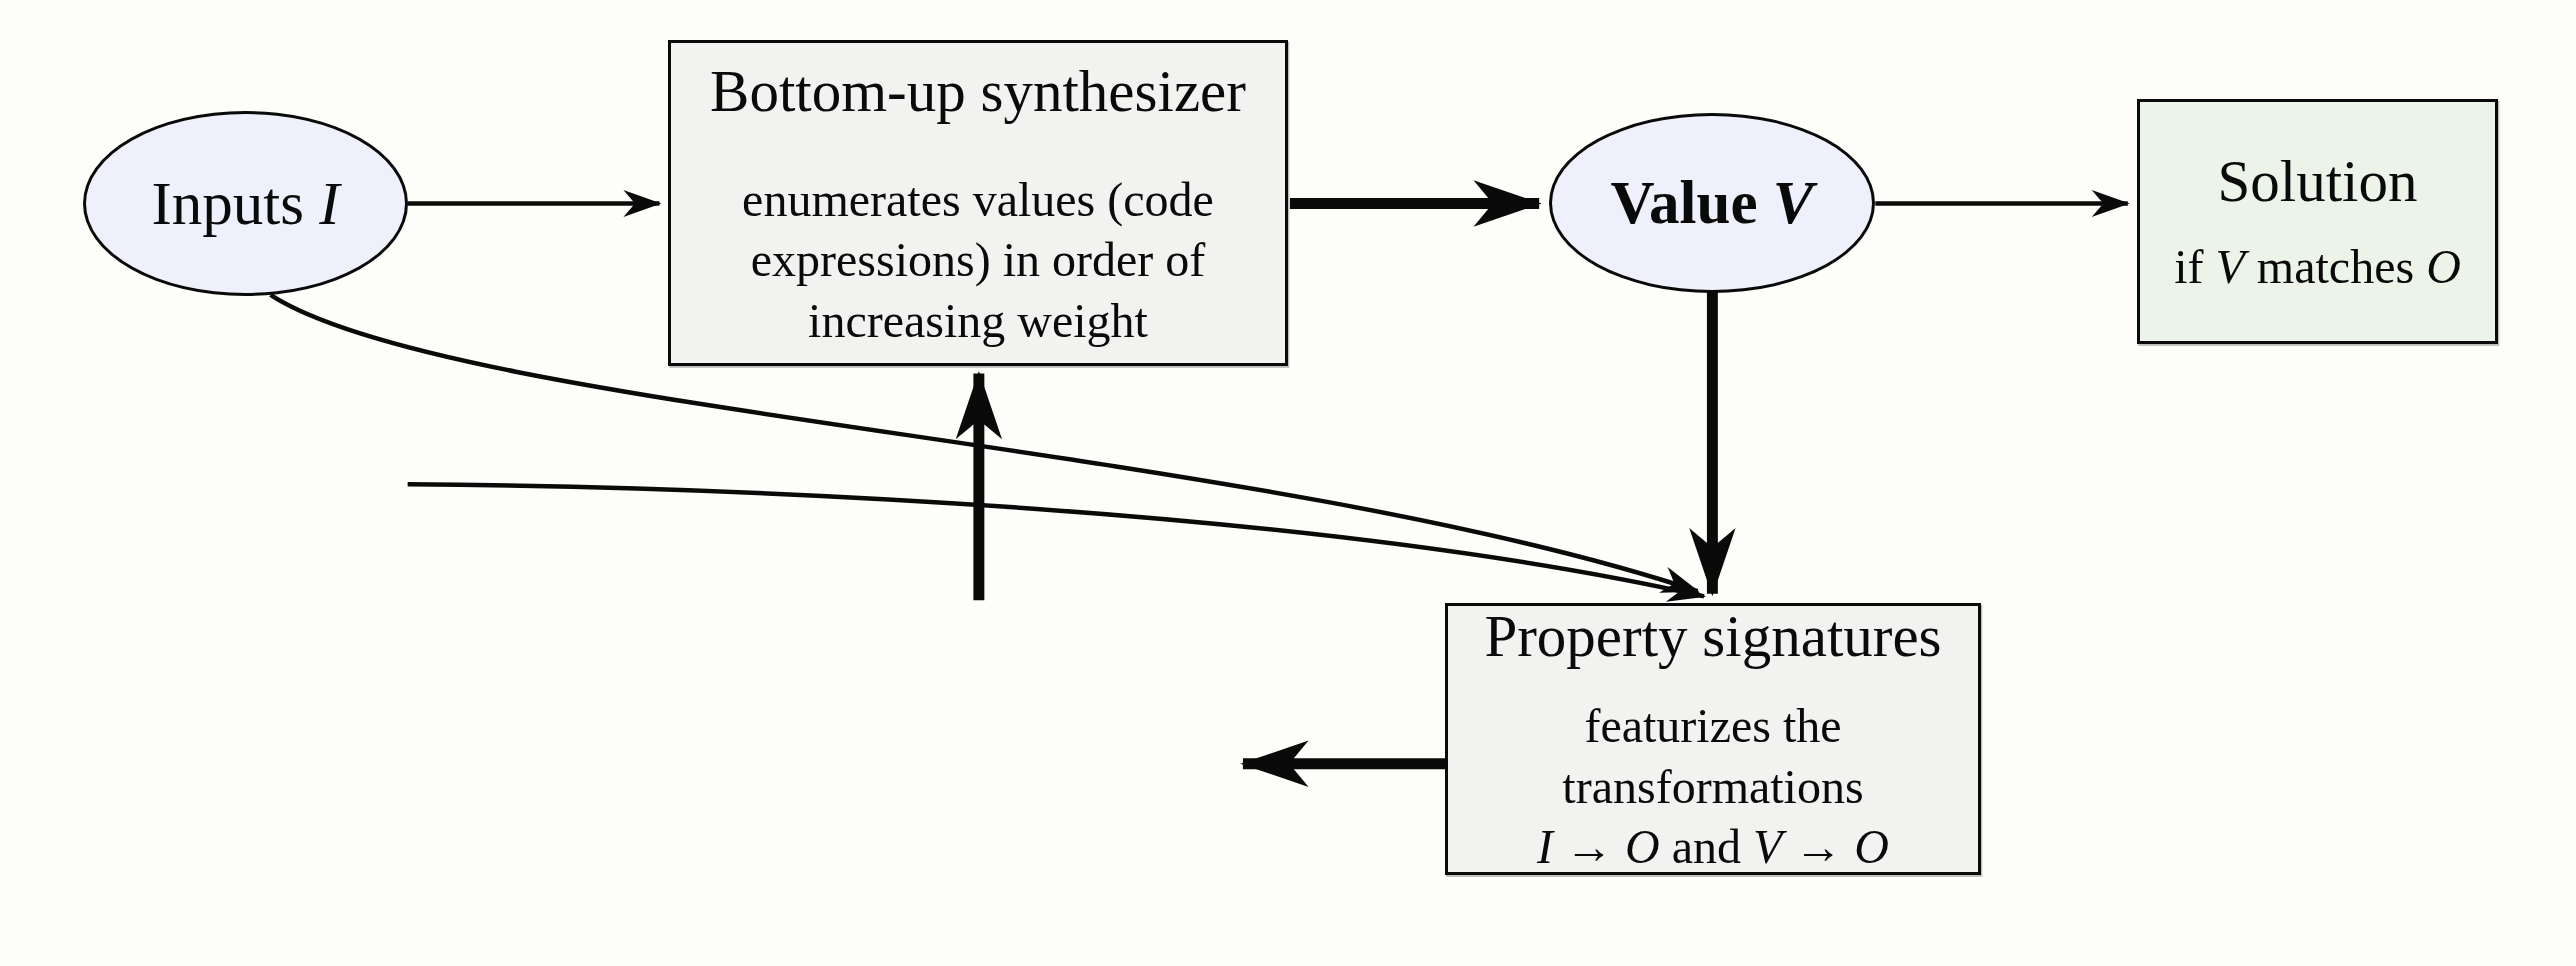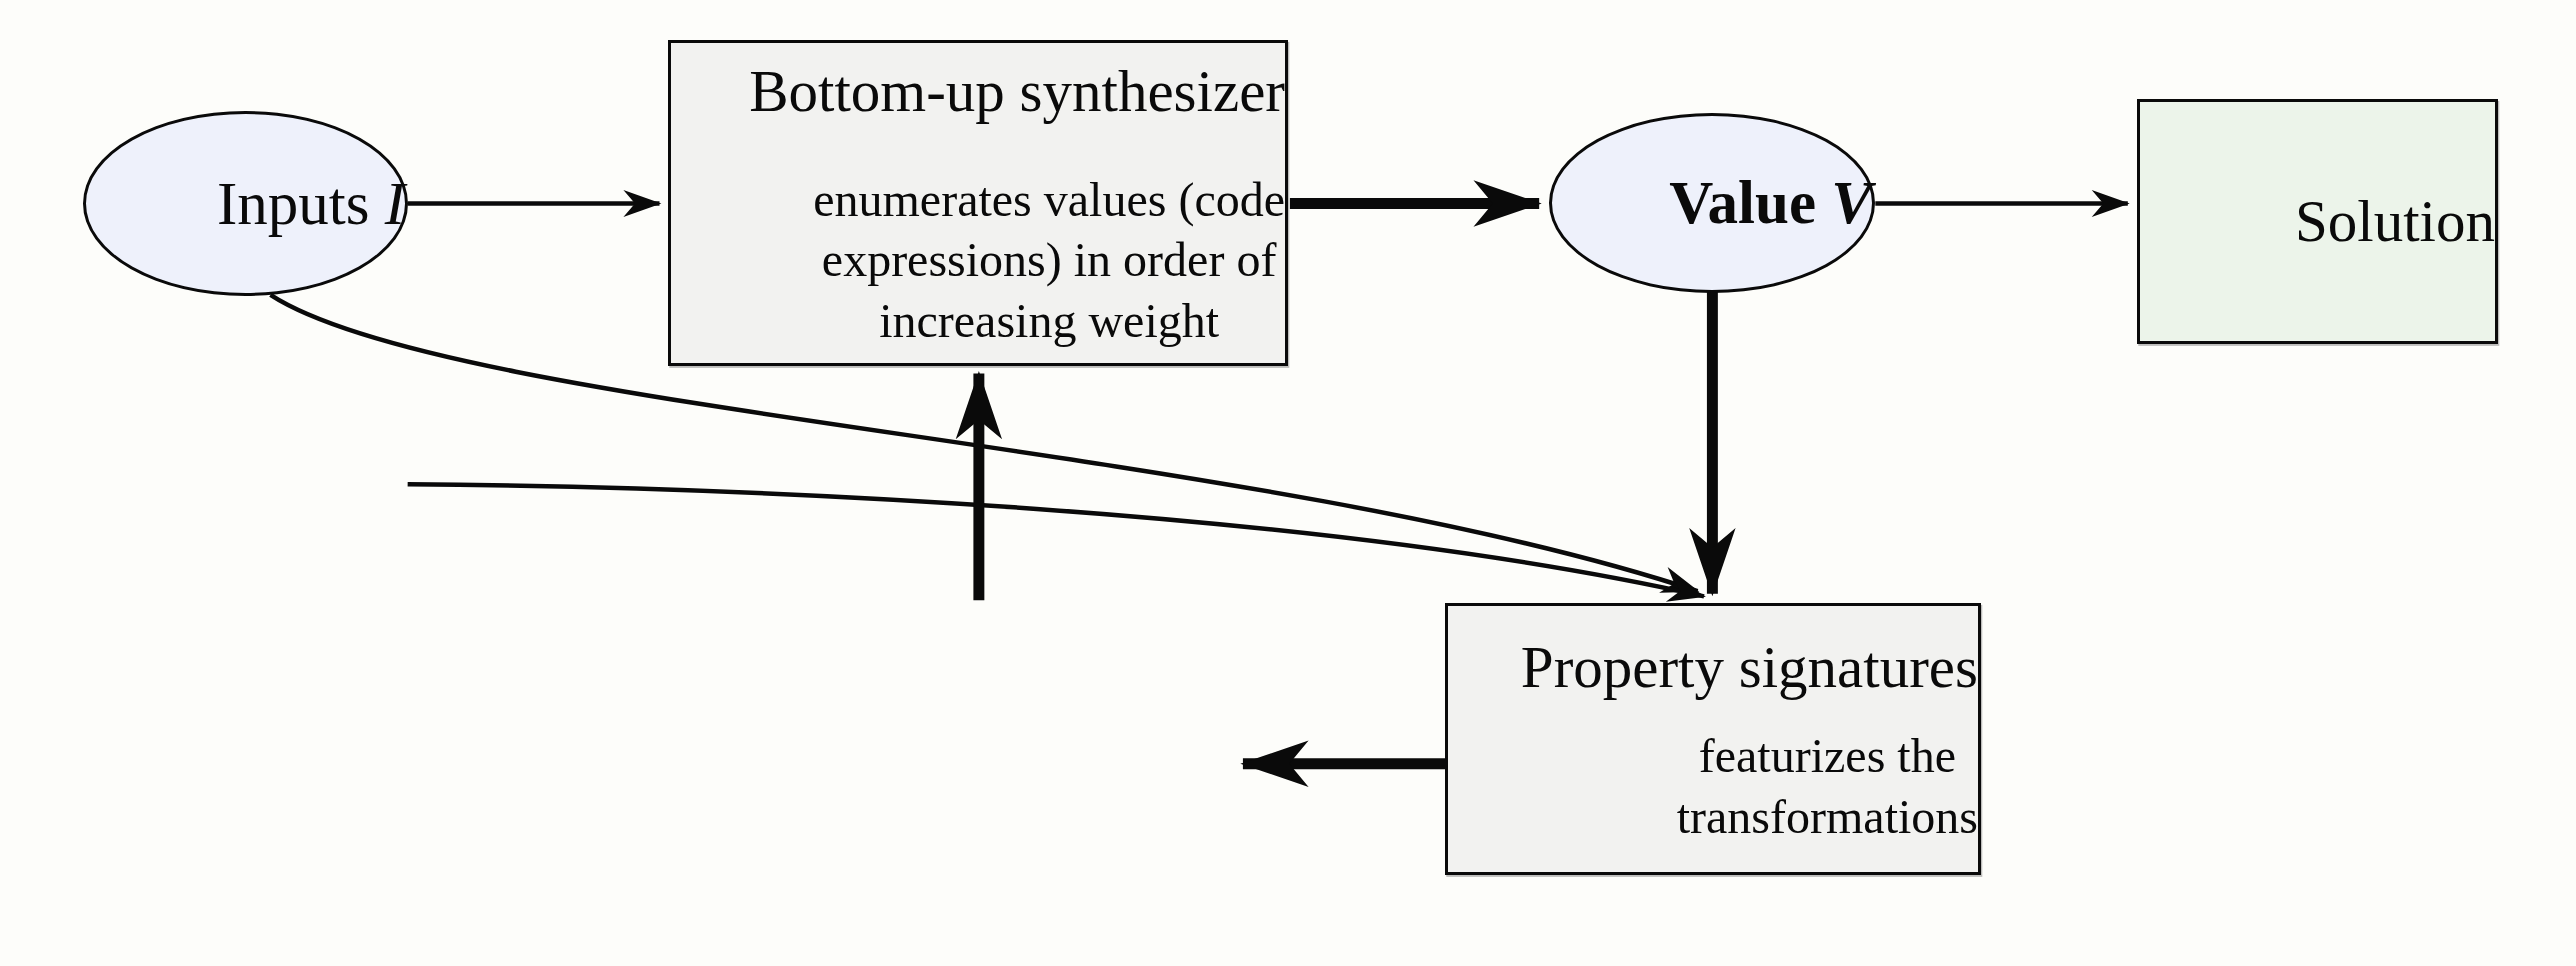--- a/index.html
+++ b/index.html
@@ -12,21 +12,21 @@
   }
   .canvas { position: relative; width: 2576px; height: 966px; overflow: hidden; }
   svg.edges { position: absolute; left: 0; top: 0; width: 2576px; height: 966px; }
 
   .node {
     position: absolute;
     box-sizing: border-box;
     border: 3.9px solid #0a0a0a;
     display: flex;
     flex-direction: column;
-    align-items: flex-end;
+    align-items: center;
     justify-content: center;
     text-align: center;
   }
   .rect    { background: #f2f2f0; box-shadow: 1.3px 1.9px 0 rgba(0,0,0,0.25); }
   .ellipse { background: #eef1fb; border-radius: 50%; }
   .green   { background: #ecf4ea; }
 
   .node .title { font-size: 59px; line-height: 1.25; white-space: nowrap; }
   .node .body  { font-size: 48px; line-height: 1.26; }
   .node .body div { white-space: nowrap; }
@@ -85,25 +85,29 @@
         <div><span>increasing weight</span></div>
       </div>
   </div>
 
   <div class="node ellipse" id="n-value">
     <span class="label"><span>Value </span><span class="it">V</span></span>
   </div>
 
   <div class="node rect green" id="n-solution">
     <div class="title">Solution</div>
+    <div class="body">
+        <div><span>if </span><span class="it">V</span><span> matches </span><span class="it">O</span></div>
+      </div>
   </div>
 
 
   <div class="node rect" id="n-property">
     <div class="title">Property signatures</div>
     <div class="body">
         <div><span>featurizes the</span></div>
         <div><span>transformations</span></div>
+        <div><span class="it">I</span><span> → </span><span class="it">O</span><span> and </span><span class="it">V</span><span> → </span><span class="it">O</span></div>
       </div>
   </div>
 
 </div>
 
 
 </body></html>

